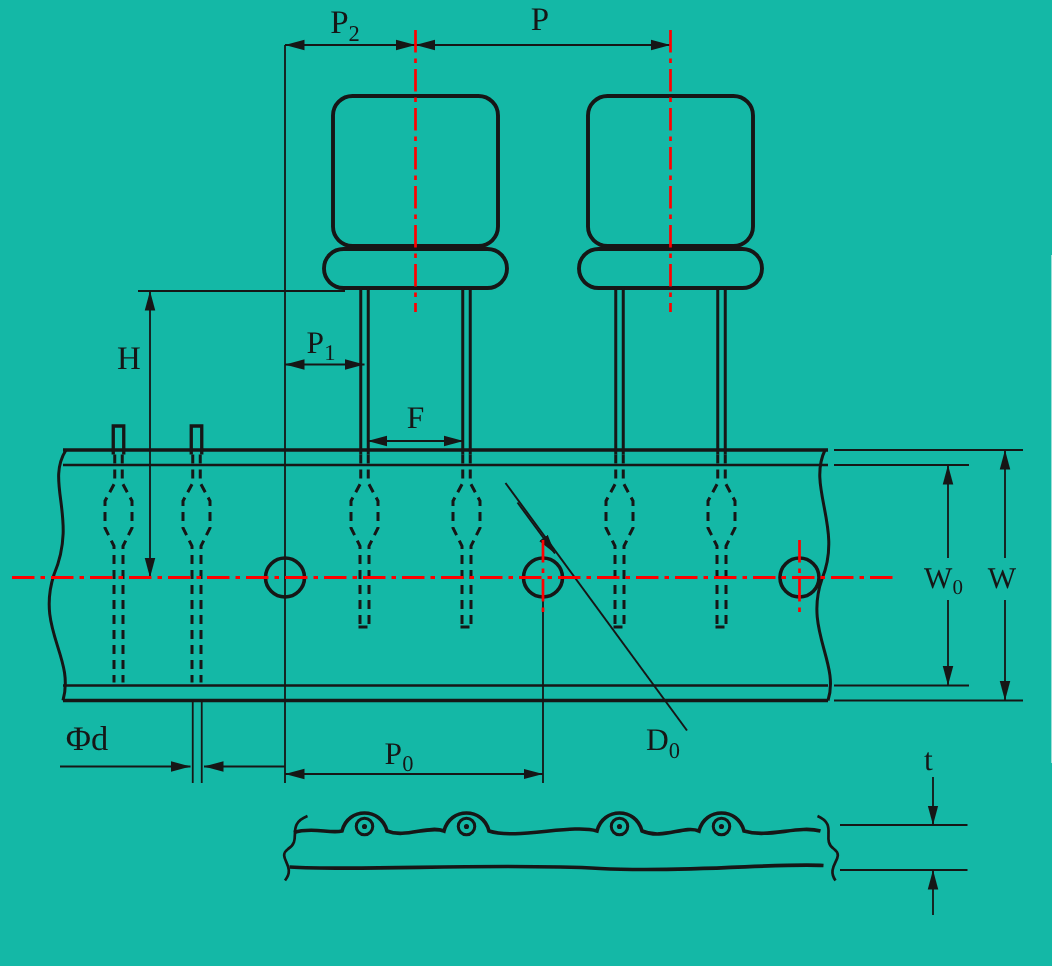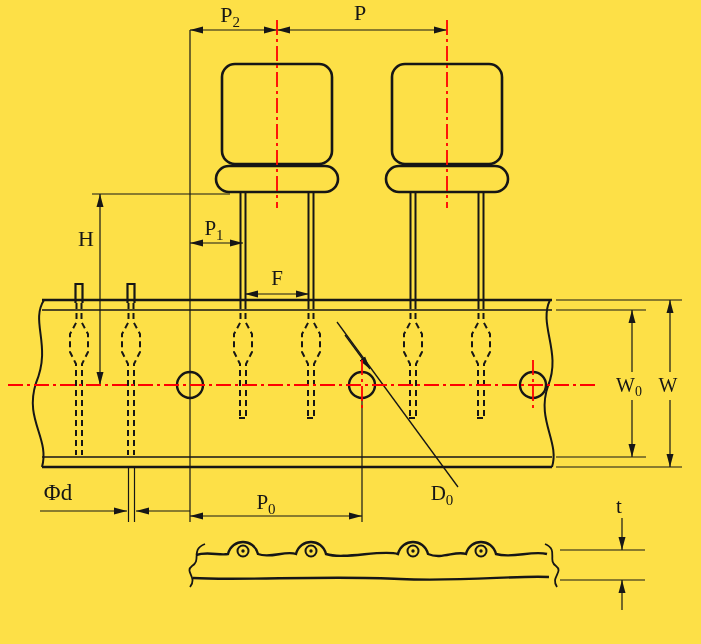--- a/index.html
+++ b/index.html
@@ -1,16 +1,16 @@
 <!DOCTYPE html>
 <html><head>
 <meta charset="utf-8">
 <style>
   html,body{margin:0;padding:0;background:#ffffff;}
-  .canvas{width:701px;height:644px;background:#fde047;overflow:hidden;}
+  .canvas{width:701px;height:644px;background:#14b8a6;overflow:hidden;}
   svg{display:block;}
   text{font-family:"Liberation Serif","DejaVu Serif",serif;}
 </style>
 </head>
 <body>
 
 <div class="canvas">
 <svg width="701" height="644" viewBox="0 0 701 644">
   <defs>
     <marker id="arr" markerUnits="userSpaceOnUse" markerWidth="14" markerHeight="10" refX="13" refY="4.5" orient="auto-start-reverse">

